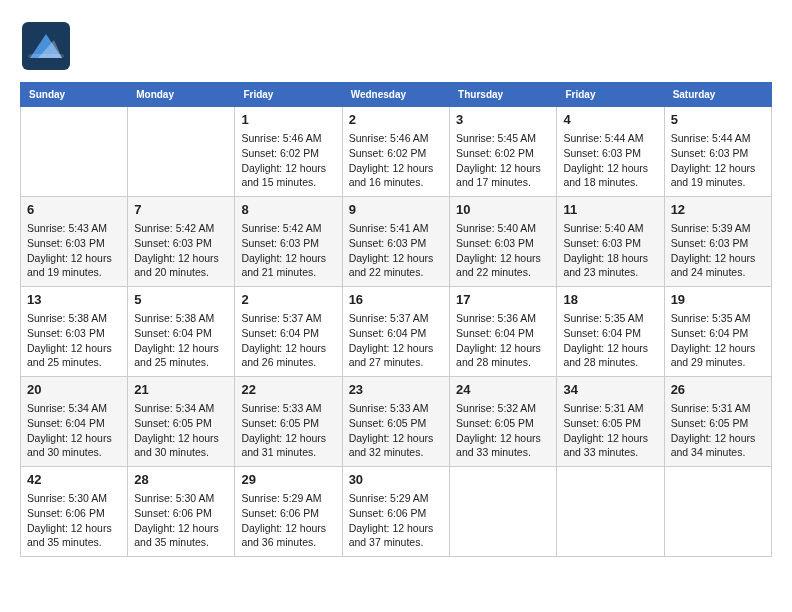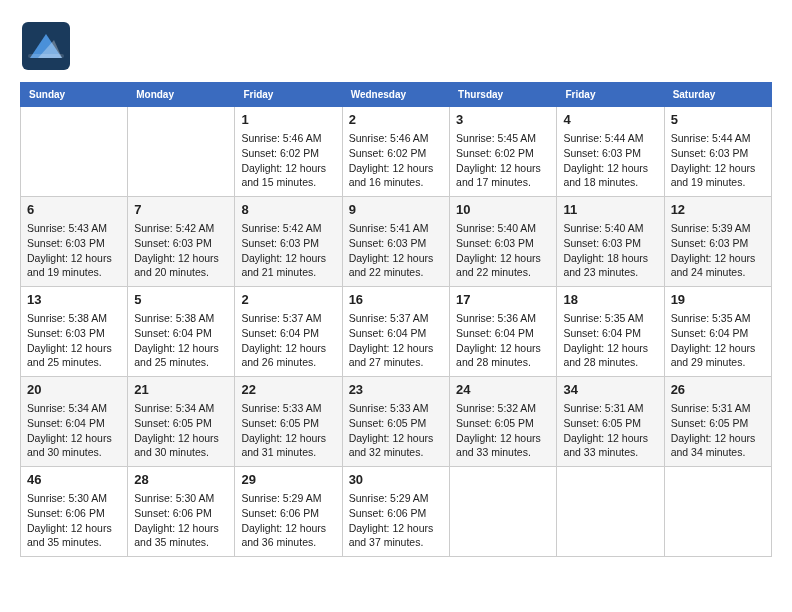--- a/index.html
+++ b/index.html
@@ -158,21 +158,21 @@
         <tr>
           <td><span class="day-num">20</span><span>Sunrise: 5:34 AM</span><br><span>Sunset: 6:04 PM</span><br><span>Daylight: 12 hours and 30 minutes.</span></td>
           <td><span class="day-num">21</span><span>Sunrise: 5:34 AM</span><br><span>Sunset: 6:05 PM</span><br><span>Daylight: 12 hours and 30 minutes.</span></td>
           <td><span class="day-num">22</span><span>Sunrise: 5:33 AM</span><br><span>Sunset: 6:05 PM</span><br><span>Daylight: 12 hours and 31 minutes.</span></td>
           <td><span class="day-num">23</span><span>Sunrise: 5:33 AM</span><br><span>Sunset: 6:05 PM</span><br><span>Daylight: 12 hours and 32 minutes.</span></td>
           <td><span class="day-num">24</span><span>Sunrise: 5:32 AM</span><br><span>Sunset: 6:05 PM</span><br><span>Daylight: 12 hours and 33 minutes.</span></td>
           <td><span class="day-num">34</span><span>Sunrise: 5:31 AM</span><br><span>Sunset: 6:05 PM</span><br><span>Daylight: 12 hours and 33 minutes.</span></td>
           <td><span class="day-num">26</span><span>Sunrise: 5:31 AM</span><br><span>Sunset: 6:05 PM</span><br><span>Daylight: 12 hours and 34 minutes.</span></td>
         </tr>
         <tr>
-          <td><span class="day-num">46</span><span>Sunrise: 5:30 AM</span><br><span>Sunset: 6:06 PM</span><br><span>Daylight: 12 hours and 35 minutes.</span></td>
+          <td><span class="day-num">42</span><span>Sunrise: 5:30 AM</span><br><span>Sunset: 6:06 PM</span><br><span>Daylight: 12 hours and 35 minutes.</span></td>
           <td><span class="day-num">28</span><span>Sunrise: 5:30 AM</span><br><span>Sunset: 6:06 PM</span><br><span>Daylight: 12 hours and 35 minutes.</span></td>
           <td><span class="day-num">29</span><span>Sunrise: 5:29 AM</span><br><span>Sunset: 6:06 PM</span><br><span>Daylight: 12 hours and 36 minutes.</span></td>
           <td><span class="day-num">30</span><span>Sunrise: 5:29 AM</span><br><span>Sunset: 6:06 PM</span><br><span>Daylight: 12 hours and 37 minutes.</span></td>
           <td class="empty">&nbsp;</td>
           <td class="empty">&nbsp;</td>
           <td class="empty">&nbsp;</td>
         </tr>
       </tbody>
   </table>
 </div>

